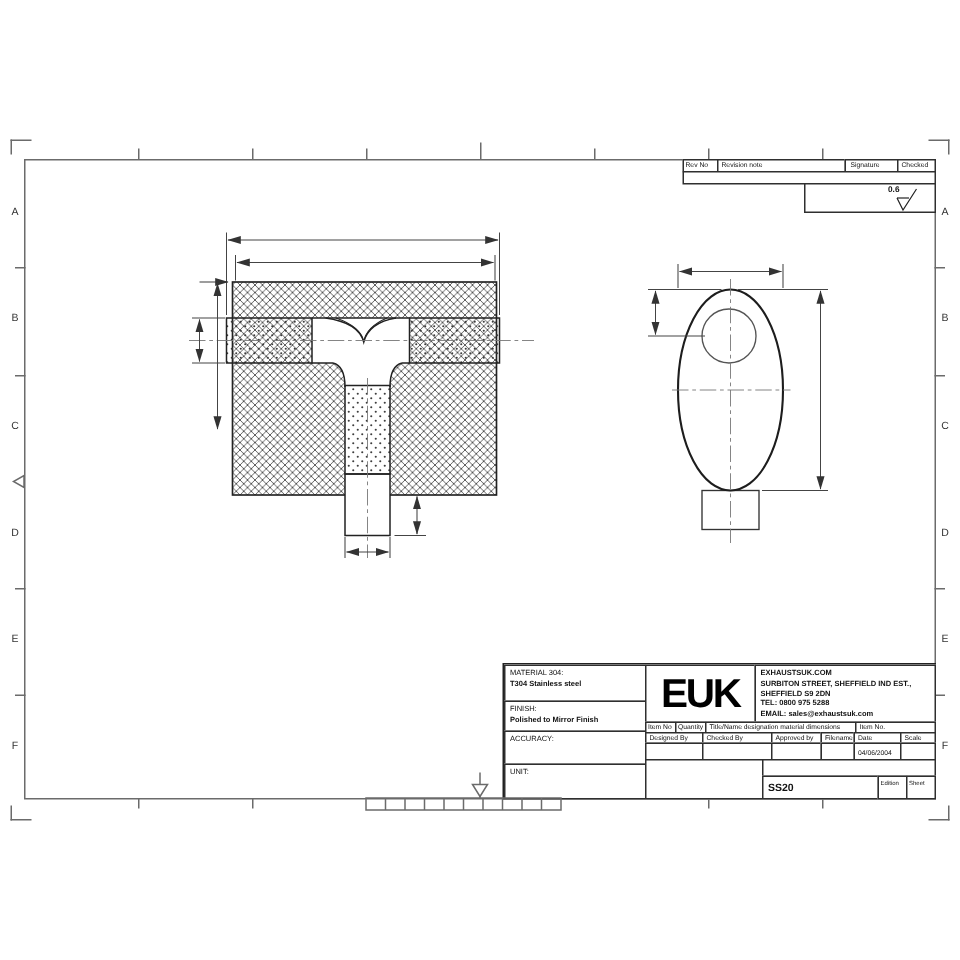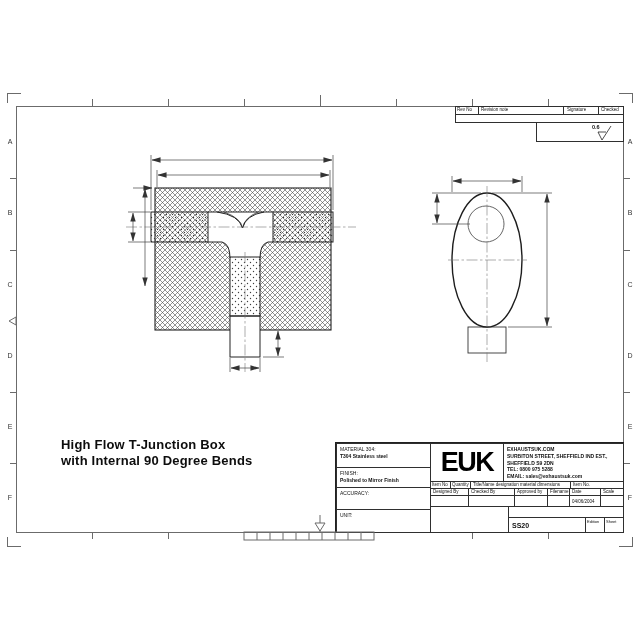--- a/index.html
+++ b/index.html
@@ -69,24 +69,20 @@
   <div>
     <div class="cell" style="left:455px;top:106px;width:24px;height:9px;padding-left:1px;">Rev No</div>
     <div class="cell" style="left:478px;top:106px;width:86px;height:9px;padding-left:2px;">Revision note</div>
     <div class="cell" style="left:563px;top:106px;width:36px;height:9px;padding-left:3px;">Signature</div>
     <div class="cell" style="left:598px;top:106px;width:26px;height:9px;padding-left:2px;">Checked</div>
     <div class="cell" style="left:455px;top:114px;width:169px;height:9px;"></div>
     <div class="cell" style="left:536px;top:122px;width:88px;height:20px;"></div>
     <span class="abs tinybold" style="left:592px;top:124px;font-size:5.5px;">0.6</span>
   </div>
 
-  <div class="abs" style="left:61px;top:437px;width:250px;font-weight:bold;font-size:13px;line-height:16px;letter-spacing:0.2px;color:#0d0d0d;">
-    <div>High Flow T-Junction Box</div>
-    <div>with Internal 90 Degree Bends</div>
-  </div>
 
   <div>
     <div class="abs" style="left:335px;top:442px;width:289px;height:91px;border:1px solid #222;box-sizing:border-box;"></div>
 
     <div class="cell" style="left:336px;top:443px;width:95px;height:25px;padding:2px 0 0 3px;font-size:5px;">
       <span class="lbl">MATERIAL 304:</span>
       <span class="val">T304 Stainless steel</span>
     </div>
     <div class="cell" style="left:336px;top:467px;width:95px;height:21px;padding:2px 0 0 3px;font-size:5px;">
       <span class="lbl">FINISH:</span>

